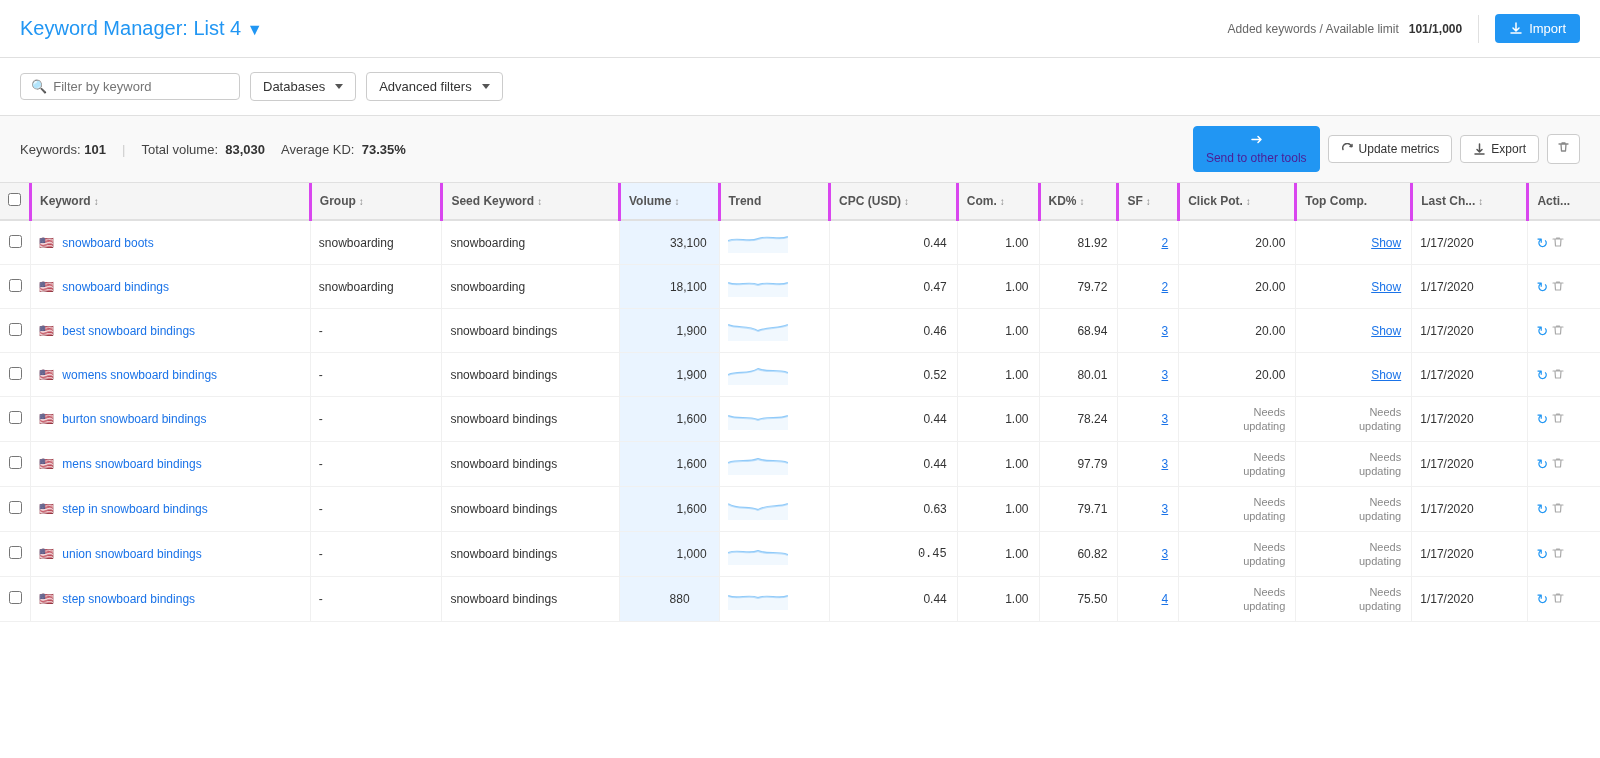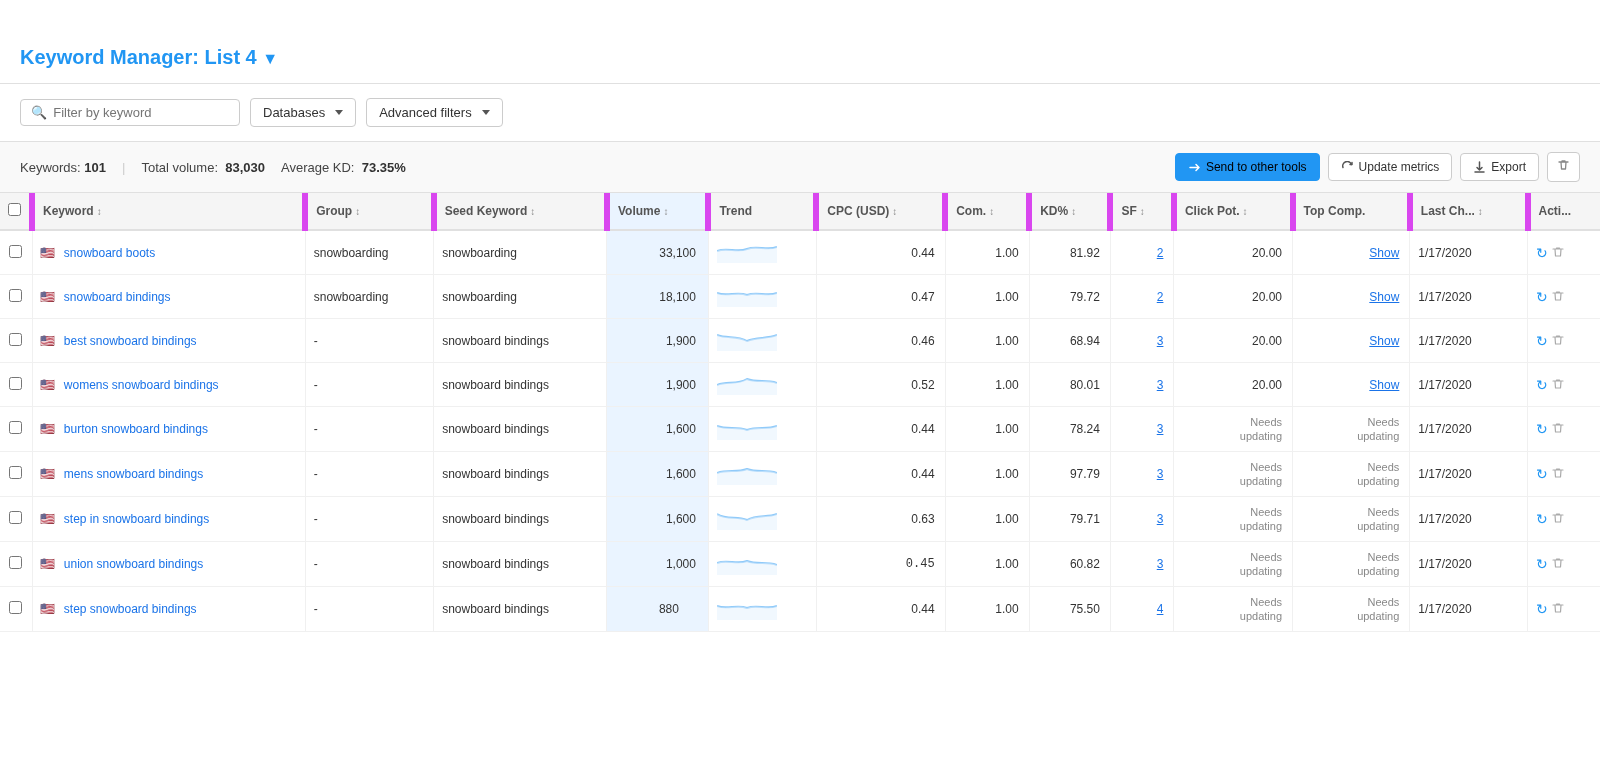--- a/index.html
+++ b/index.html
@@ -1,44 +1,44 @@
 <!DOCTYPE html>
 <html><head>
   <meta charset="utf-8">
   <style>
     * { box-sizing: border-box; margin: 0; padding: 0; }
     body { font-family: Arial, sans-serif; font-size: 13px; color: #333; background: #fff; }
     
     .header { display: flex; align-items: center; justify-content: space-between; padding: 14px 20px; border-bottom: 1px solid #e0e0e0; }
-    .header-title { font-size: 20px; font-weight: bold; color: #333; margin-top: 32px; }
+    .header-title { font-size: 20px; font-weight: normal; color: #333; }
     .header-title span { color: #2196F3; }
     .header-right { display: flex; align-items: center; gap: 16px; }
     .keyword-limit { font-size: 12px; color: #666; }
     .keyword-limit strong { color: #333; }
     .import-btn { background: #2196F3; color: #fff; border: none; padding: 7px 14px; border-radius: 4px; cursor: pointer; font-size: 13px; display: flex; align-items: center; gap: 6px; }
     
     .toolbar { display: flex; align-items: center; gap: 10px; padding: 14px 20px; border-bottom: 1px solid #e0e0e0; }
     .filter-input-wrap { display: flex; align-items: center; border: 1px solid #ccc; border-radius: 4px; padding: 5px 10px; width: 220px; background: #fff; }
     .filter-input-wrap input { border: none; outline: none; font-size: 13px; width: 100%; color: #999; }
     .filter-input-wrap .search-icon { color: #999; margin-right: 6px; }
     .dropdown-btn { display: flex; align-items: center; gap: 6px; border: 1px solid #ccc; border-radius: 4px; padding: 6px 12px; background: #fff; cursor: pointer; font-size: 13px; color: #333; }
     
     .stats-bar { display: flex; align-items: center; justify-content: space-between; padding: 10px 20px; background: #f9f9f9; border-bottom: 1px solid #e0e0e0; }
     .stats-left { display: flex; align-items: center; gap: 16px; font-size: 13px; color: #444; }
     .stats-left strong { color: #333; font-weight: bold; }
     .stats-right { display: flex; align-items: center; gap: 8px; }
     .action-btn { display: flex; align-items: center; gap: 5px; border: 1px solid #ccc; border-radius: 4px; padding: 6px 12px; background: #fff; cursor: pointer; font-size: 12px; color: #333; }
-    .action-btn.primary { background: #2196F3; color: #000000; border-color: #2196F3; }
+    .action-btn.primary { background: #2196F3; color: #4c1d95; border-color: #2196F3; flex-direction: column; }
     .action-btn.primary svg { fill: #fff; }
     .delete-btn { border: 1px solid #ccc; border-radius: 4px; padding: 6px 9px; background: #fff; cursor: pointer; color: #666; }
     
     .table-wrap { overflow-x: auto; }
     table { width: 100%; border-collapse: collapse; font-size: 12px; }
     thead tr { background: #f5f5f5; border-bottom: 2px solid #e0e0e0; }
-    thead th { padding: 10px 8px; text-align: left; font-weight: 600; color: #555; white-space: nowrap; border-right: 6px solid #d946ef; }
+    thead th { padding: 10px 8px; text-align: left; font-weight: 600; color: #555; white-space: nowrap; border-right: 3px solid #d946ef; }
     thead th:last-child { border-right: none; }
     thead th.sorted { background: #eaf4ff; }
     tbody tr { border-bottom: 1px solid #f0f0f0; }
     tbody td { padding: 8px 8px; vertical-align: middle; border-right: 1px solid #f0f0f0; }
     tbody td:last-child { border-right: none; }
     
     .checkbox-col { width: 30px; text-align: center; }
     .keyword-link { color: #1a73e8; text-decoration: none; cursor: pointer; }
     .flag { margin-right: 5px; }
     
@@ -61,20 +61,33 @@
     
     .chevron-down { display: inline-block; width: 0; height: 0; border-left: 4px solid transparent; border-right: 4px solid transparent; border-top: 5px solid #555; margin-left: 4px; vertical-align: middle; }
   </style>
 </head>
 <body>
 
 <div class="header">
   <div class="header-title">
     <span>Keyword Manager: </span><span style="color:#2196F3;">List 4</span>
     <span style="color:#2196F3; cursor:pointer; font-size:16px;">▼</span>
+  </div>
+  <div class="header-right">
+    <div class="keyword-limit">
+      <span>Added keywords / Available limit</span>
+      &nbsp;&nbsp;<strong>101/1,000</strong>
+    </div>
+    <div style="height:28px; width:1px; background:#e0e0e0;"></div>
+    <button class="import-btn">
+      <svg width="14" height="14" viewBox="0 0 14 14" fill="white">
+          <path d="M7 1v8M4 6l3 3 3-3M2 11h10" stroke="white" stroke-width="1.5" fill="none" stroke-linecap="round"></path>
+        </svg>
+      <span>Import</span>
+    </button>
   </div>
 </div>
 
 <div class="toolbar">
   <div class="filter-input-wrap">
     <span class="search-icon">🔍</span>
     <input type="text" placeholder="Filter by keyword" style="">
   </div>
   <button class="dropdown-btn">
     <span>Databases</span>

